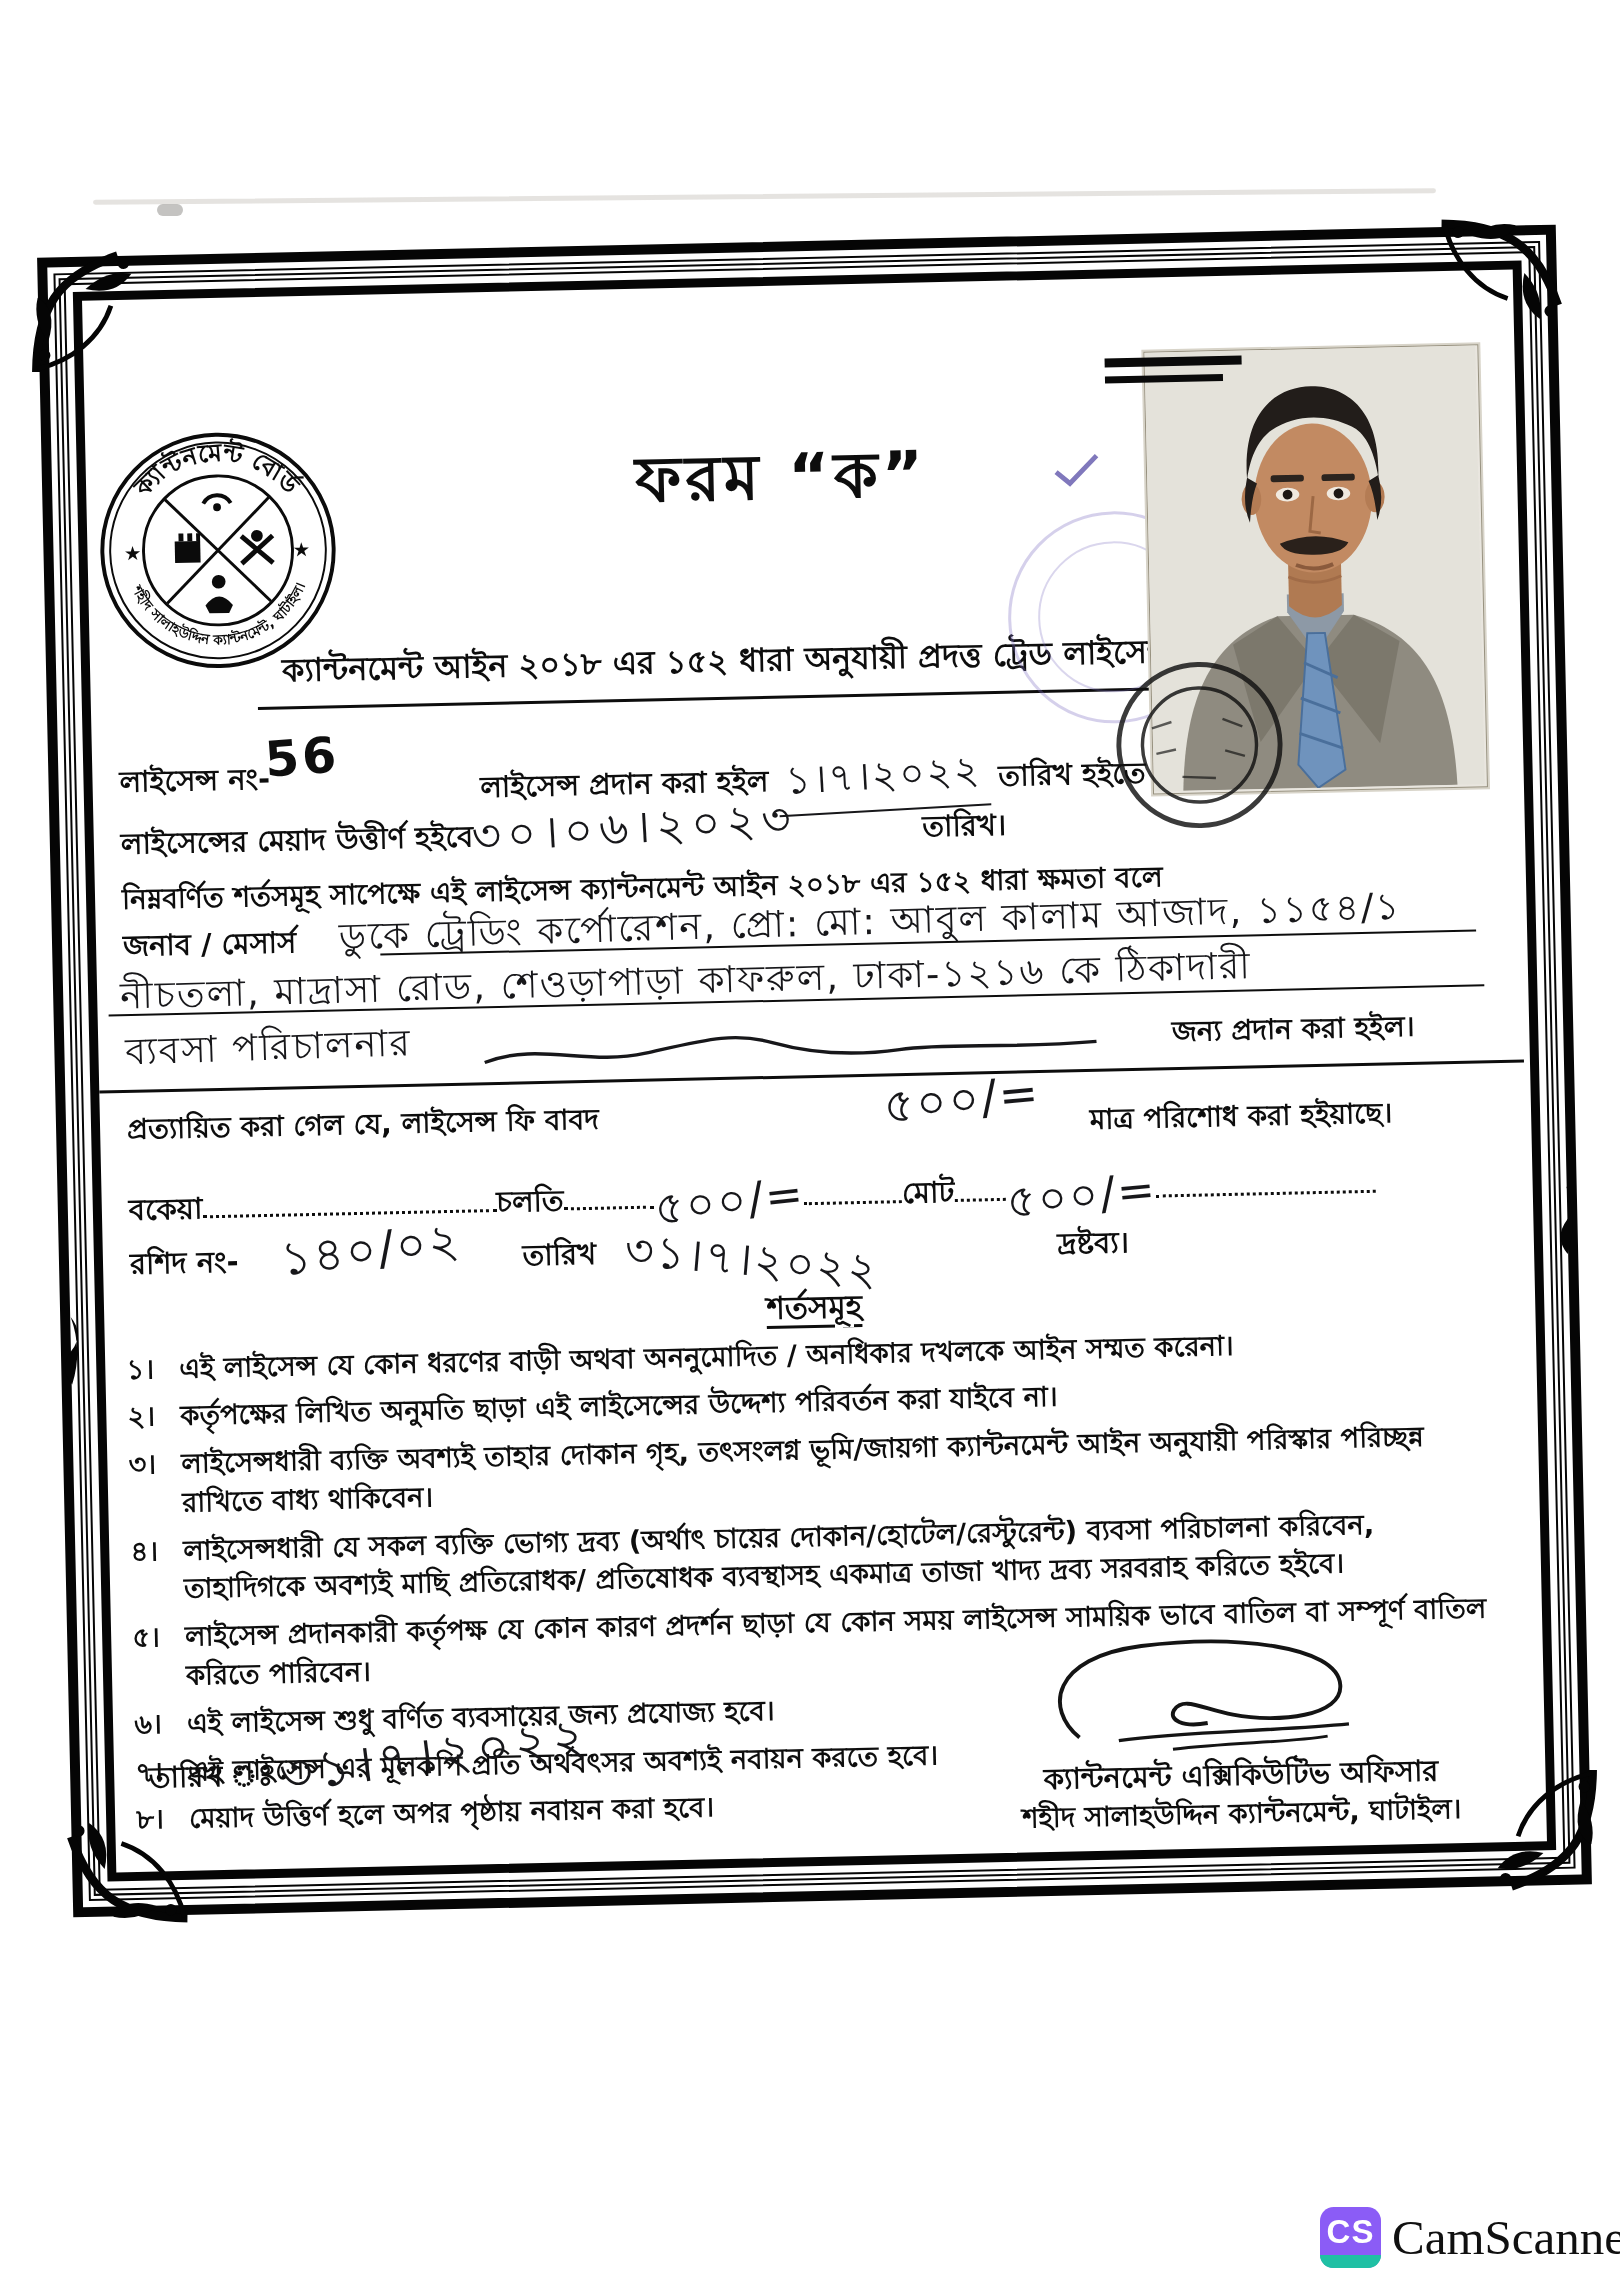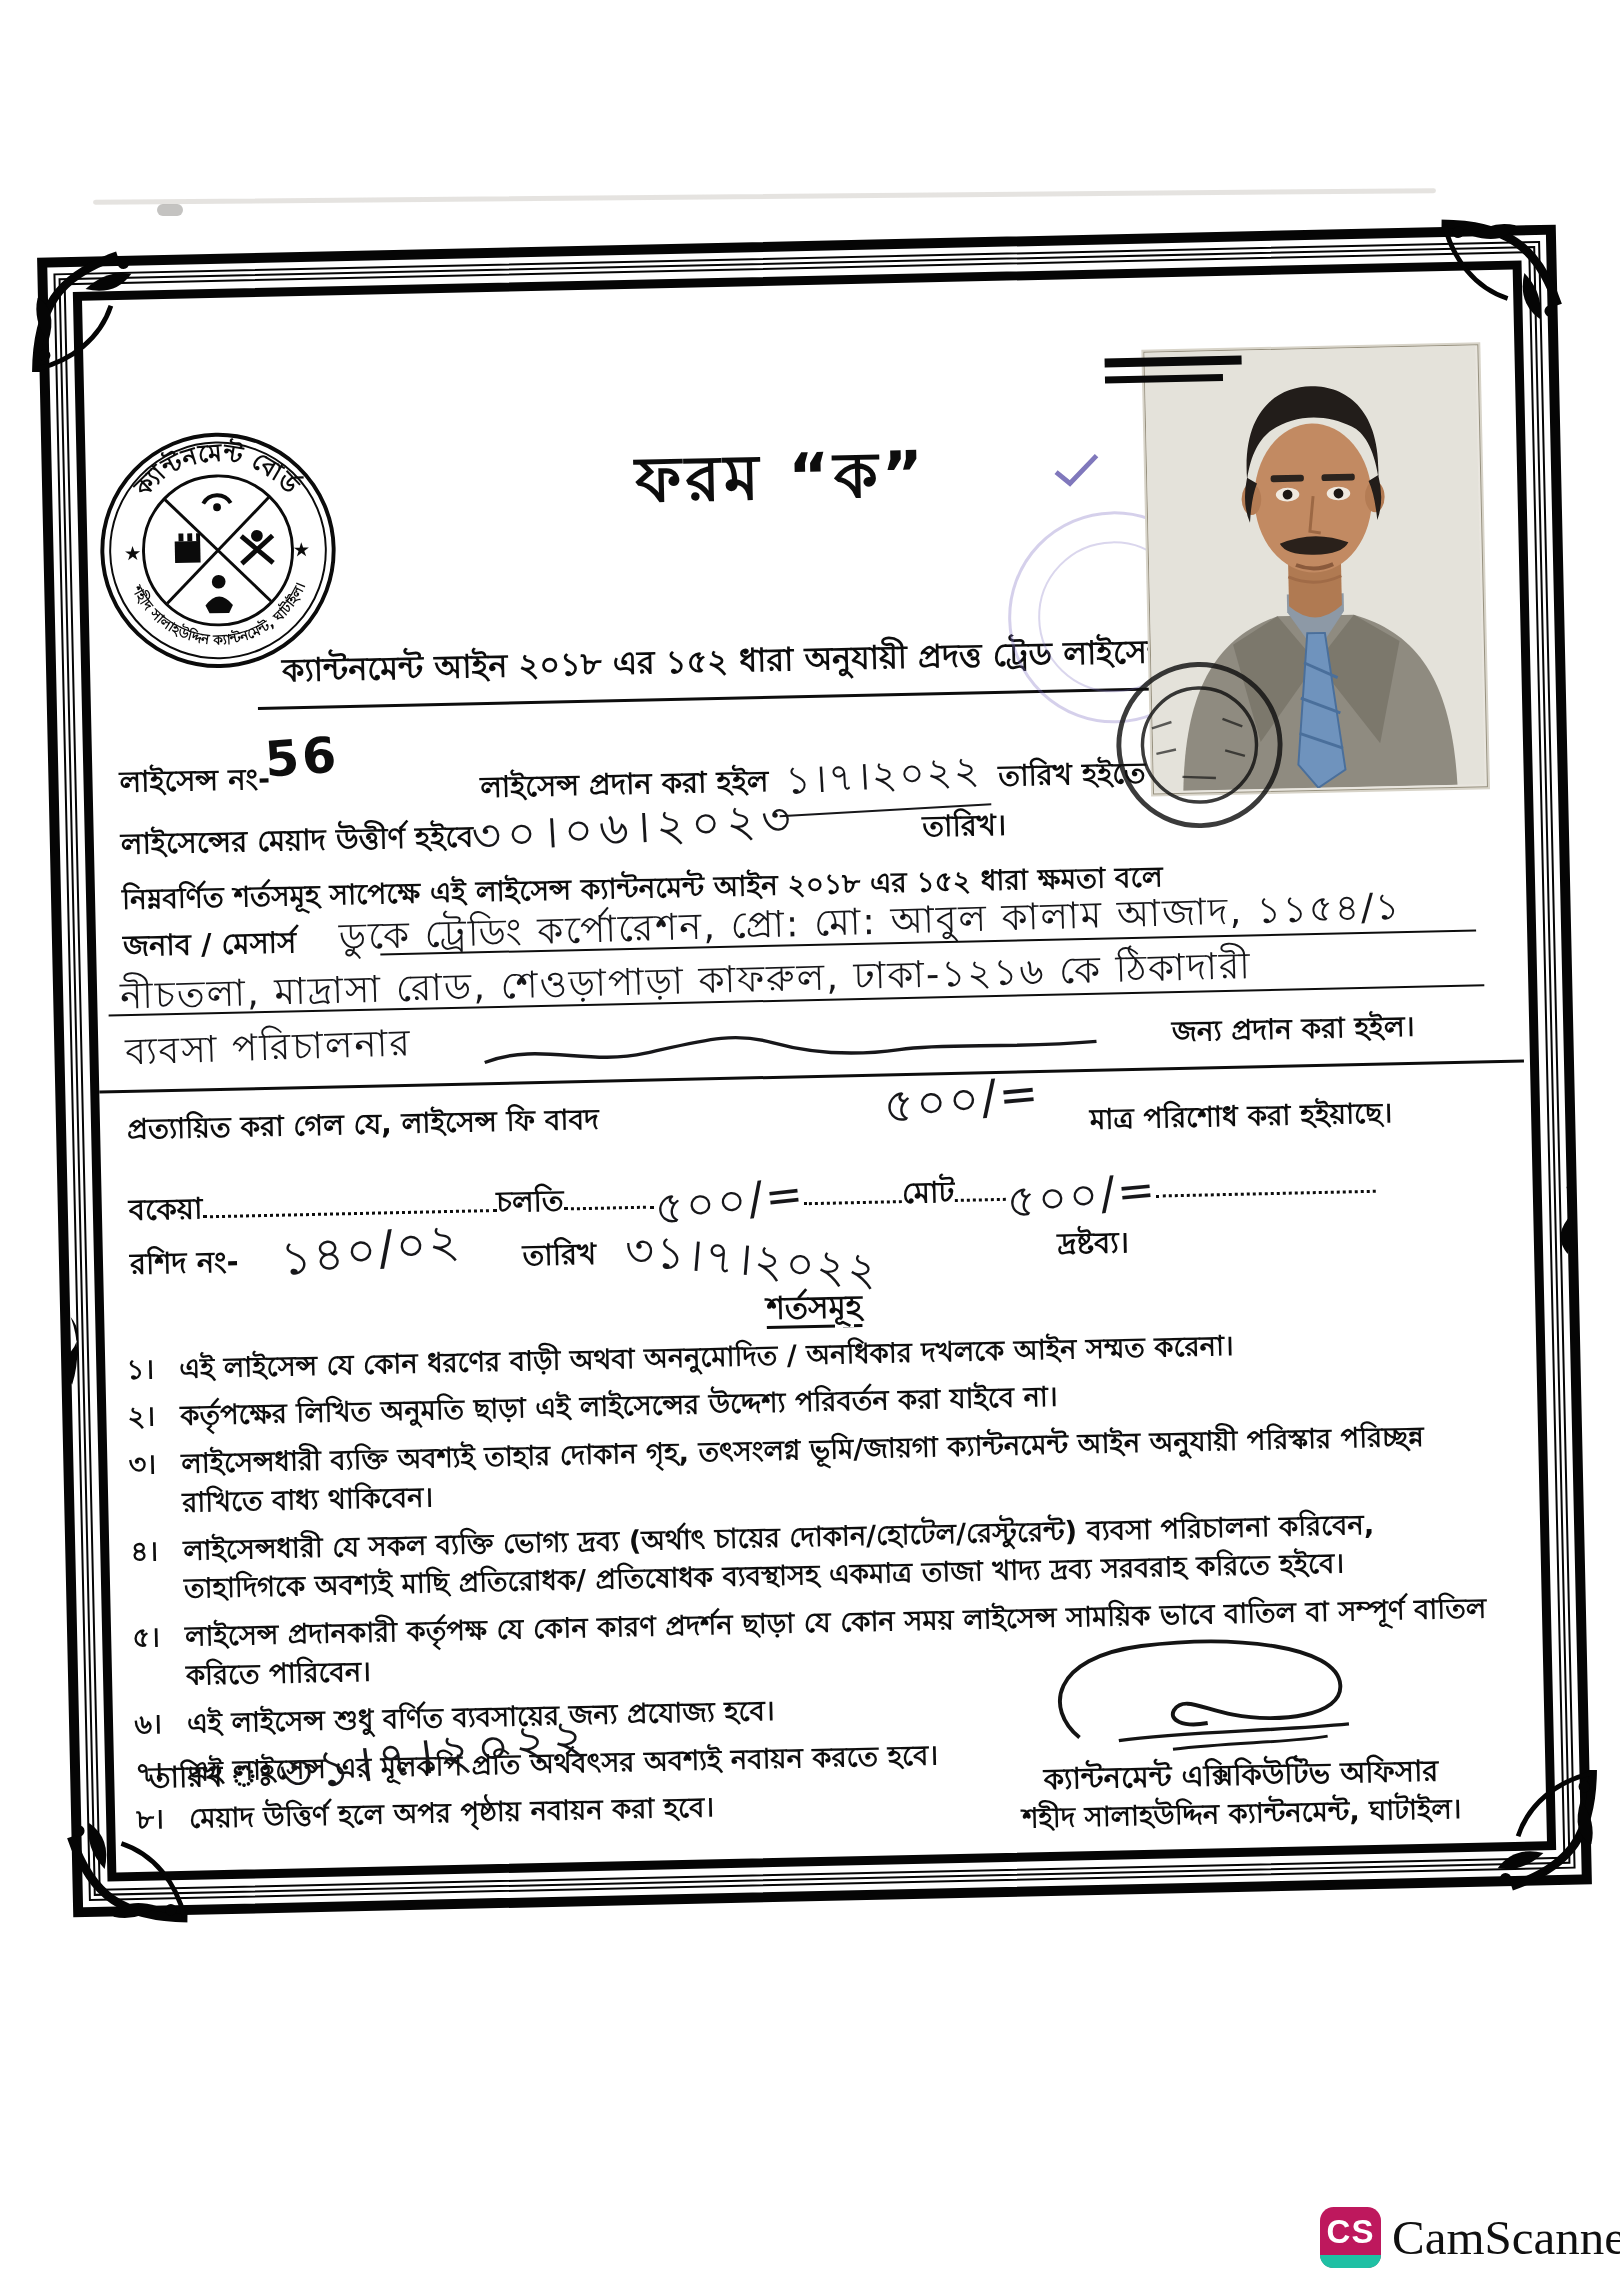--- a/index.html
+++ b/index.html
@@ -36,21 +36,21 @@
   
   .photo{position:absolute;left:1060px;top:74px;width:333px;height:441px;z-index:7;
          background:#e9e6df;border:1px solid #97917f;box-shadow:0 0 0 2px #d8d4c9;}
   .photo-bar{position:absolute;background:#0a0a0a;z-index:8;}
 
   .stamp-black{position:absolute;z-index:9;opacity:.82;}
   .stamp-violet{position:absolute;z-index:4;border-radius:50%;}
 
   
   .cs-icon{position:absolute;left:1320px;top:2207px;width:61px;height:61px;border-radius:13.7px;
-           background:#be185d;z-index:3;}
+           background:#8b5cf6;z-index:3;}
   .cs-icon .cs-txt{position:absolute;width:100%;text-align:center;top:5.9px;color:#fff;
            font-weight:700;font-size:33px;font-family:"Liberation Sans",sans-serif;letter-spacing:1px;}
   .cs-icon .cs-strip{position:absolute;bottom:0;left:0;width:100%;height:12.7px;background:#1fc0a4;
            border-radius:0 0 13.7px 13.7px;}
   .cs-name{position:absolute;left:1392px;top:2209px;font-family:"Liberation Serif",serif;
            font-size:49px;color:#101010;z-index:3;}
 </style>
 </head>
 <body>
 

